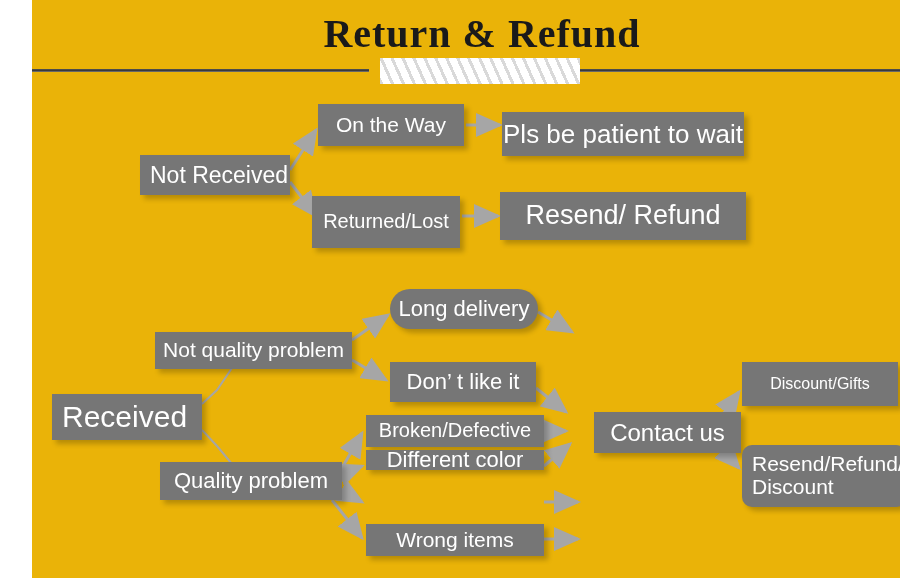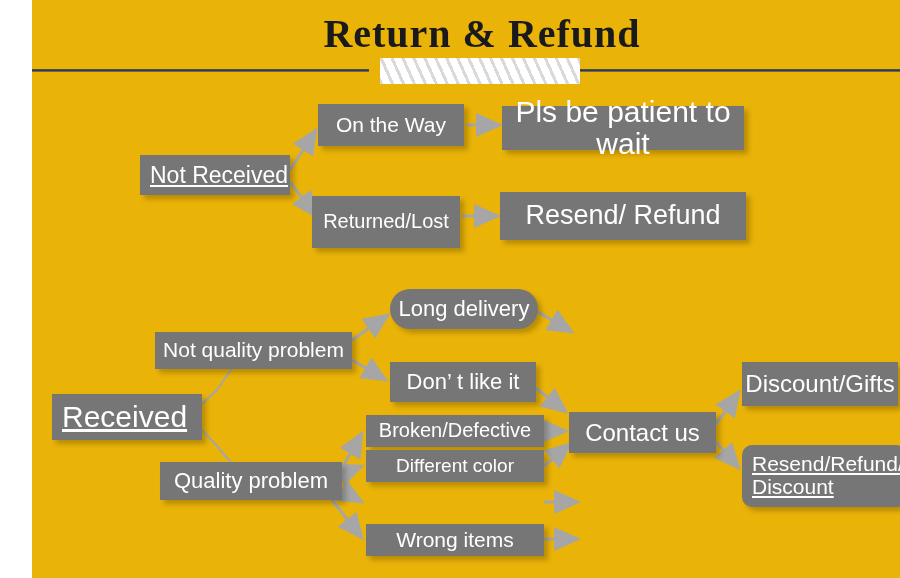--- a/index.html
+++ b/index.html
@@ -76,21 +76,21 @@
     box-sizing: border-box;
     line-height: 1.08;
   }
   .node-label {
     display: block;
     width: 100%;
     white-space: pre-line;
   }
   .align-center .node-label { text-align: center; }
   .align-left   .node-label { text-align: left; }
-  .pad-l { padding-left: 10px; text-decoration: underline; }
+  .pad-l { padding-left: 10px; }
 </style>
 </head>
 <body>
 
 <div id="page">
 
   <div id="header-title">Return &amp; Refund</div>
 
   <div id="divider">
     <div class="divider-line" id="divider-line-left"></div>
@@ -135,21 +135,21 @@
   </svg>
 
   <div class="node-box align-left pad-l" style="left:108px; top:155px; width:150px; height:40px; font-size:23px;">
     <span class="node-label">Not Received</span>
   </div>
 
   <div class="node-box align-center" style="left:286px; top:104px; width:146px; height:42px; font-size:21px;">
     <span class="node-label">On the Way</span>
   </div>
 
-  <div class="node-box align-center" style="left:470px; top:106px; width:242px; height:44px; font-size:30px;">
+  <div class="node-box align-center" style="left:470px; top:112px; width:242px; height:44px; font-size:26px;">
     <span class="node-label">Pls be patient to wait</span>
   </div>
 
   <div class="node-box align-center" style="left:280px; top:196px; width:148px; height:52px; font-size:20px;">
     <span class="node-label">Returned/Lost</span>
   </div>
 
   <div class="node-box align-center" style="left:468px; top:192px; width:246px; height:48px; font-size:27px;">
     <span class="node-label">Resend/ Refund</span>
   </div>
@@ -171,34 +171,34 @@
   </div>
 
   <div class="node-box align-center" style="left:358px; top:362px; width:146px; height:40px; font-size:22px;">
     <span class="node-label">Don’  t like it</span>
   </div>
 
   <div class="node-box align-center" style="left:334px; top:415px; width:178px; height:32px; font-size:20px;">
     <span class="node-label">Broken/Defective</span>
   </div>
 
-  <div class="node-box align-center" style="left:334px; top:450px; width:178px; height:32px; font-size:19px;">
+  <div class="node-box align-center" style="left:334px; top:450px; width:178px; height:20px; font-size:22px;">
     <span class="node-label">Different color</span>
   </div>
 
 
   <div class="node-box align-center" style="left:334px; top:524px; width:178px; height:32px; font-size:21px;">
     <span class="node-label">Wrong items</span>
   </div>
 
-  <div class="node-box align-center" style="left:537px; top:412px; width:147px; height:41px; font-size:24px;">
+  <div class="node-box align-center" style="left:562px; top:412px; width:147px; height:41px; font-size:24px;">
     <span class="node-label">Contact us</span>
   </div>
 
-  <div class="node-box align-center" style="left:710px; top:362px; width:156px; height:44px; font-size:24px;">
+  <div class="node-box align-center" style="left:710px; top:362px; width:156px; height:44px; font-size:16px;">
     <span class="node-label">Discount/Gifts</span>
   </div>
 
   <div class="node-box align-left pad-l" style="left:710px; top:445px; width:164px; height:62px; font-size:21px;border-radius:10px;">
     <span class="node-label">Resend/Refund/
 Discount</span>
   </div>
 
 </div>
 

